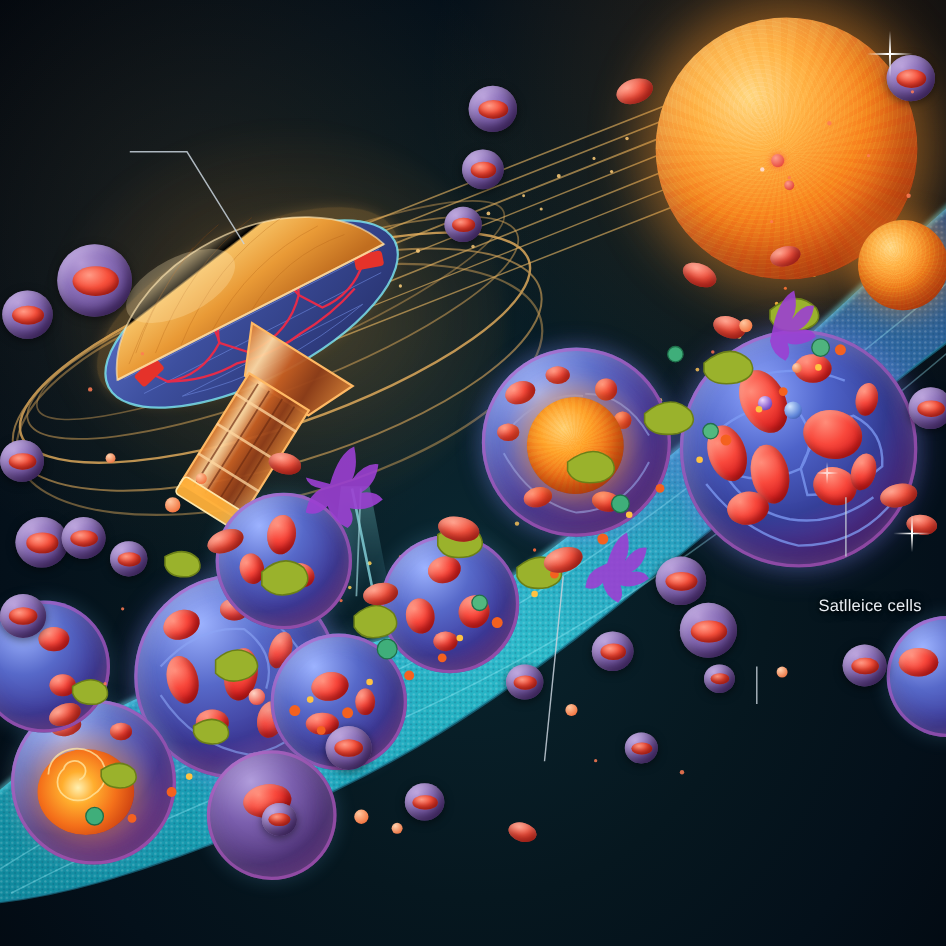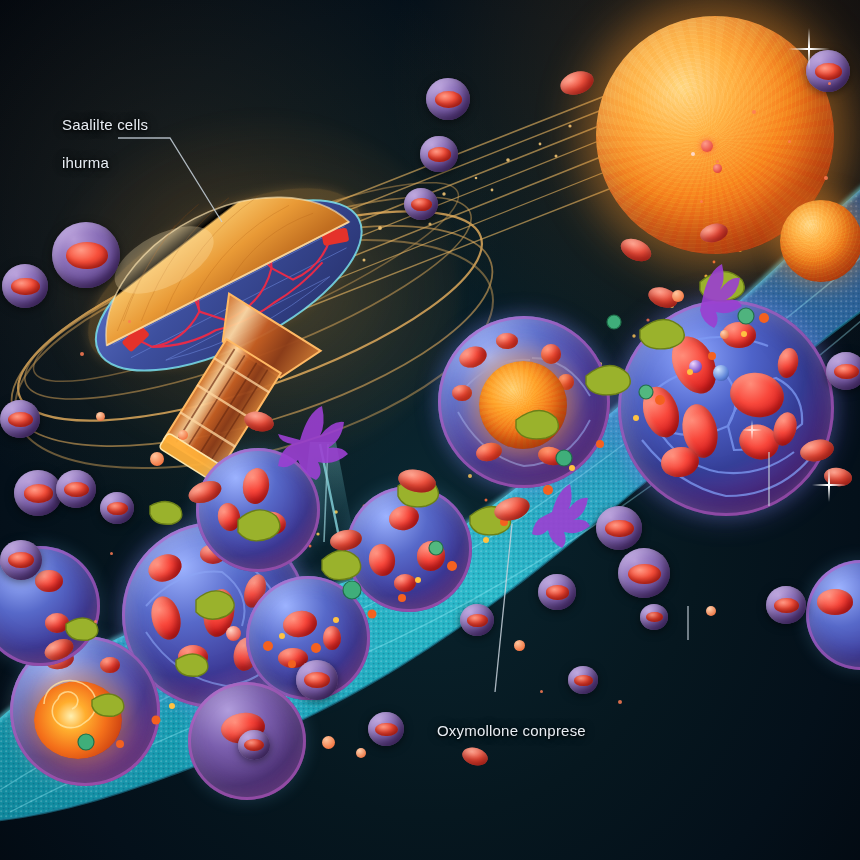--- a/index.html
+++ b/index.html
@@ -696,24 +696,20 @@
       <path d="M 118 138 L 170 138 L 222 222"></path>
 
       <path d="M 769 452 L 769 506"></path>
 
       <path d="M 688 606 L 688 640"></path>
 
       <path d="M 512 524 L 495 692"></path>
     </g>
   </svg>
 
-  <div class="label" style="left:62px;top:96px;">
-    <div>Saalilte cells</div>
-    <div>ihurma</div>
-  </div>
-
-
-
-  <div class="label" style="left:437px;top:702px;">
-    <div>Oxymollone conprese</div>
-  </div>
+
+  <div class="label" style="left:744px;top:522px;">
+    <div>Satlleice cells</div>
+  </div>
+
+
 
 </div>
 
 </body></html>

